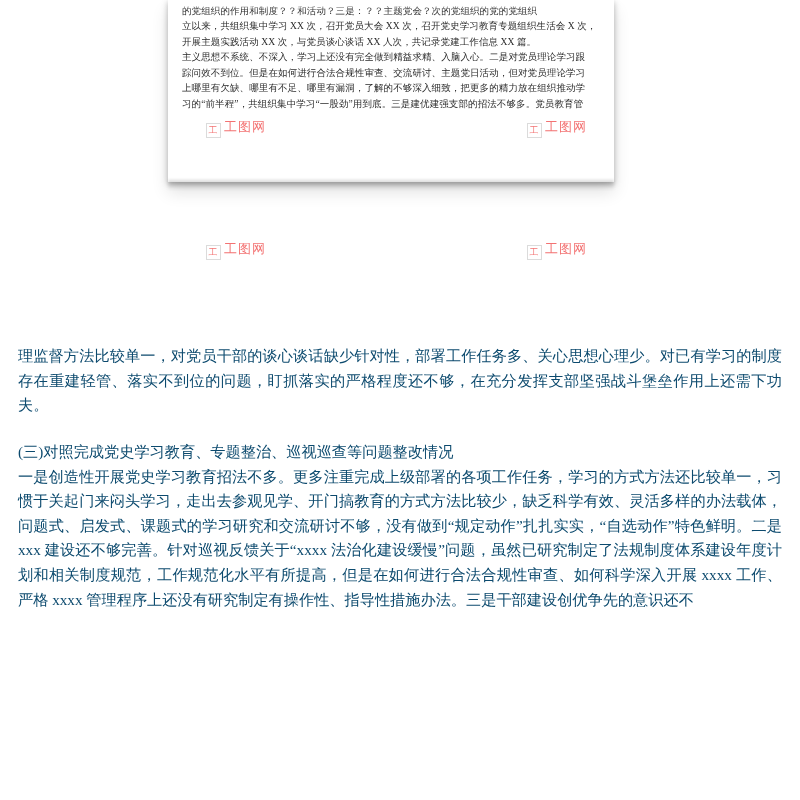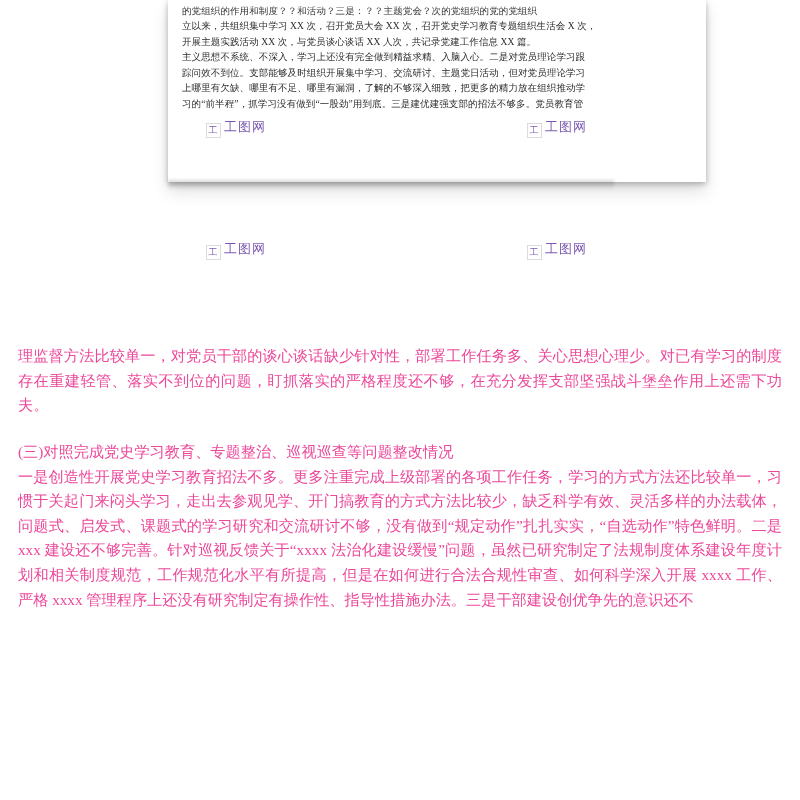--- a/index.html
+++ b/index.html
@@ -14,21 +14,21 @@
     overflow: hidden;
     font-family: "Liberation Serif", "DejaVu Serif", serif;
     color: #1a1a1a;
   }
 
   
   .preview-card {
     position: absolute;
     left: 168px;
     top: 0px;
-    width: 538px;
+    width: 446px;
     height: 182px;
     background: #ffffff;
     box-shadow: 0 2px 6px rgba(0,0,0,0.28), 0 10px 16px rgba(0,0,0,0.12);
     overflow: hidden;
   }
   .preview-inner {
     padding: 4px 12px 6px 14px;
     font-size: 9.5px;
     line-height: 1.52;
     color: #2b2b2b;
@@ -51,21 +51,21 @@
     top: 180px;
     width: 446px;
     height: 10px;
     background: linear-gradient(rgba(0,0,0,0.16), rgba(0,0,0,0));
     filter: blur(1.5px);
   }
 
   
   .wm {
     position: absolute;
-    color: #4c1d95;
+    color: #ef4444;
     opacity: 0.75;
     font-size: 13px;
     font-family: Liberation Serif, serif;
     white-space: nowrap;
     pointer-events: none;
     user-select: none;
     letter-spacing: 1px;
   }
   .wm .wm-logo {
     display: inline-block;
@@ -85,41 +85,41 @@
 
   
   .doc-body {
     position: absolute;
     left: 18px;
     top: 344px;
     width: 764px;
     font-size: 15.2px;
     line-height: 1.62;
     text-align: justify;
-    color: #ec4899;
+    color: #0c4a6e;
   }
   .doc-body p {
     margin: 0;
   }
   .para-gap {
     height: 11px;
   }
 </style>
 </head>
 <body>
 
 <div class="preview-card">
   <div class="preview-inner">
     <p>的党组织的作用和制度？？和活动？三是：？？主题党会？次的党组织的党的党组织</p>
     <p>立以来，共组织集中学习 XX 次，召开党员大会 XX 次，召开党史学习教育专题组织生活会 X 次，</p>
     <p>开展主题实践活动 XX 次，与党员谈心谈话 XX 人次，共记录党建工作信息 XX 篇。</p>
     <p>主义思想不系统、不深入，学习上还没有完全做到精益求精、入脑入心。二是对党员理论学习跟</p>
-    <p>踪问效不到位。支部能够及时组织开展集中学习、交流研讨、主题党日活动，但对党员理论学习</p>
+    <p>踪问效不到位。但是在如何进行合法合规性审查、交流研讨、主题党日活动，但对党员理论学习</p>
     <p>上哪里有欠缺、哪里有不足、哪里有漏洞，了解的不够深入细致，把更多的精力放在组织推动学</p>
-    <p>习的“前半程”，抓学习没有做到“一股劲”用到底。三是建优建强支部的招法不够多。党员教育管</p>
+    <p>习的“前半程”，共组织集中学习“一股劲”用到底。三是建优建强支部的招法不够多。党员教育管</p>
   </div>
   <div class="preview-fade-top"></div>
 </div>
 <div class="preview-shadow-bottom"></div>
 
 <div class="wm wm-a">
   <span class="wm-logo">工</span><span>工图网</span>
 </div>
 <div class="wm wm-b">
   <span class="wm-logo">工</span><span>工图网</span>

